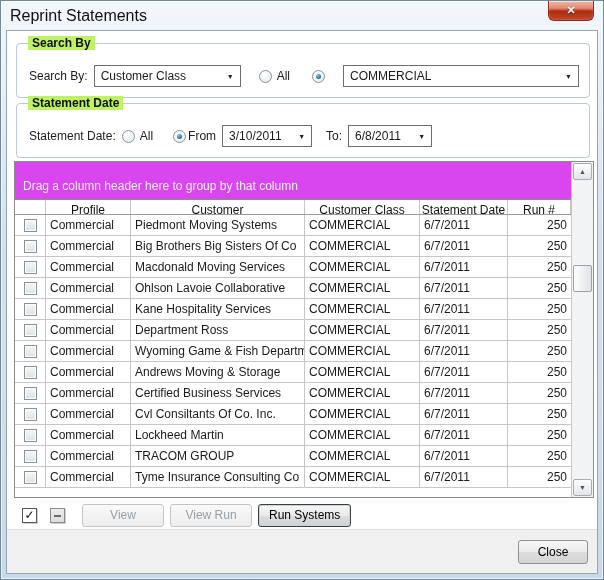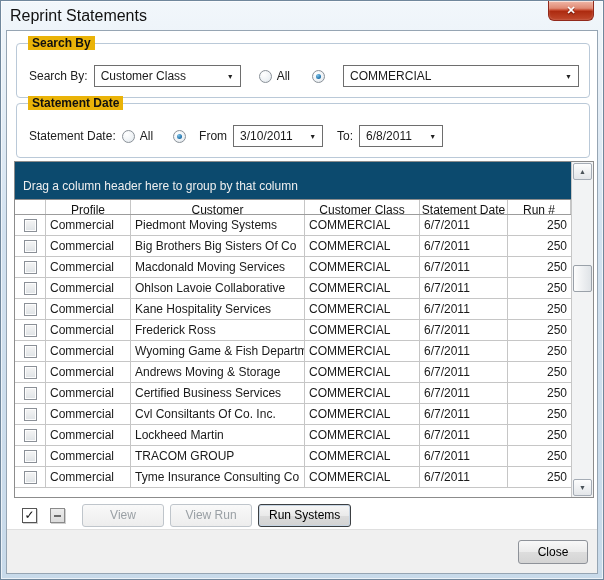--- a/index.html
+++ b/index.html
@@ -30,21 +30,21 @@
   }
 
   
   .groupbox {
     position:absolute; left:9px; width:574px; height:55px;
     border:1px solid #bac9d8; border-radius:4px;
   }
   .groupbox.g1 { top:12px; }
   .groupbox.g2 { top:72px; }
   .group-label {
-    position:absolute; top:-8px; left:11px; background:#eab308; padding:0 4px;
+    position:absolute; top:-8px; left:11px; background:#bef264; padding:0 4px;
     font-weight:bold; color:#101010;
   }
   .group-row { position:absolute; left:12px; right:10px; top:20px; height:24px; display:flex; align-items:center; }
 
   .lbl { color:#202020; margin-right:6px; white-space:nowrap; }
 
   .combo {
     height:22px; background:#fff; border:1px solid #6e6e6e;
     display:flex; align-items:center; padding:0 6px; white-space:nowrap;
   }
@@ -61,21 +61,21 @@
     background: radial-gradient(circle at 35% 30%, #7cc1e8, #1e6fa8 70%);
   }
 
   
   .grid {
     position:absolute; left:7px; top:130px; width:580px; height:337px;
     border:1px solid #8c8c8c; background:#fff;
   }
   .grid-inner { position:absolute; left:0; top:0; right:22px; bottom:0; overflow:hidden; }
   .group-band {
-    height:38px; background:#0c4a6e; color:#efefef;
+    height:38px; background:#d946ef; color:#efefef;
     display:flex; align-items:flex-end; padding:0 0 6px 8px; border-bottom:1px solid #8c8c8c;
   }
   .grid-header { display:flex; height:15px; border-bottom:1px solid #9c9c9c; background:#fff; }
   .grid-header .hcell {
     line-height:21px; text-align:center; color:#111;
     border-right:1px solid #c6c6c6; overflow:hidden; white-space:nowrap;
   }
   .grid-row { display:flex; height:21px; border-bottom:1px solid #c6c6c6; background:#fff; }
   .cell {
     line-height:20px; padding:0 4px; border-right:1px solid #c6c6c6;
@@ -180,21 +180,21 @@
       </div>
     </div>
 
     <div class="groupbox g2">
       <span class="group-label">Statement Date</span>
       <div class="group-row">
         <span class="lbl">Statement Date:</span>
         <span class="radio"></span>
         <span class="lbl" style="margin-left:5px;">All</span>
         <span class="radio selected" style="margin-left:14px;"></span>
-        <span class="lbl" style="margin-left:13px;">From</span>
+        <span class="lbl" style="margin-left:2px;">From</span>
         <div class="combo" style="width:90px;justify-content:flex-end;">
           <span>3/10/2011</span>
           <span class="arrow">▼</span>
         </div>
         <span class="lbl" style="margin-left:14px;">To:</span>
         <div class="combo" style="width:84px;">
           <span>6/8/2011</span>
           <span class="arrow">▼</span>
         </div>
       </div>
@@ -260,21 +260,21 @@
               <div class="cell c2">Kane Hospitality Services</div>
               <div class="cell c3">COMMERCIAL</div>
               <div class="cell c4">6/7/2011</div>
               <div class="cell c5">250</div>
             </div>
             <div class="grid-row">
               <div class="cell c0">
                 <span class="checkbox"></span>
               </div>
               <div class="cell c1">Commercial</div>
-              <div class="cell c2">Frederick Ross</div>
+              <div class="cell c2">Department Ross</div>
               <div class="cell c3">COMMERCIAL</div>
               <div class="cell c4">6/7/2011</div>
               <div class="cell c5">250</div>
             </div>
             <div class="grid-row">
               <div class="cell c0">
                 <span class="checkbox"></span>
               </div>
               <div class="cell c1">Commercial</div>
               <div class="cell c2">Wyoming Game &amp; Fish Department</div>

